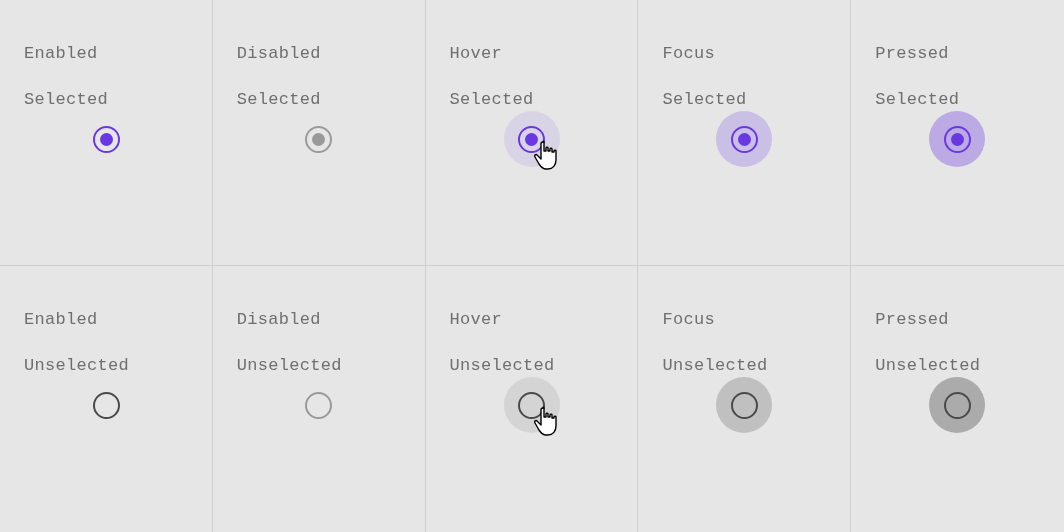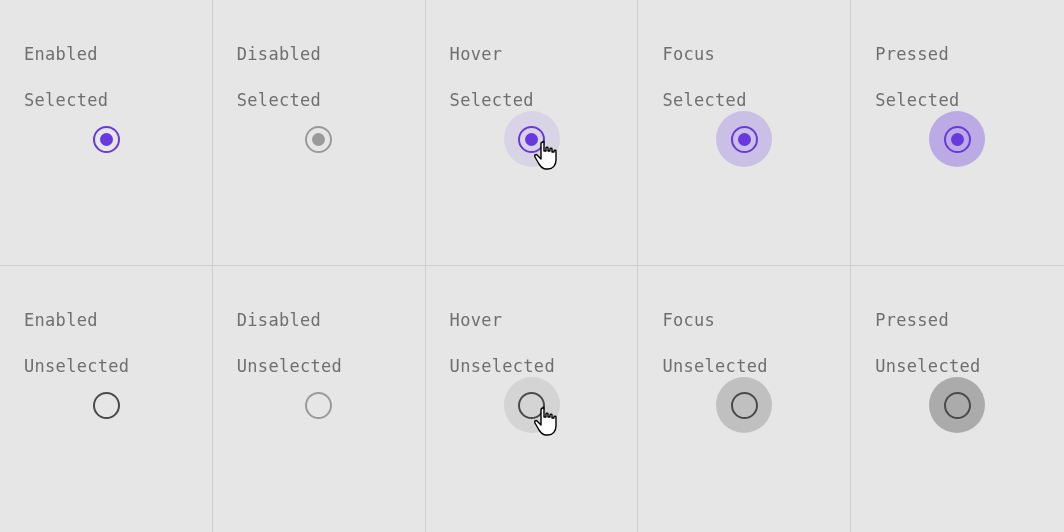--- a/index.html
+++ b/index.html
@@ -10,20 +10,21 @@
     background: #e6e6e6;
     font-family: "SF Mono", ui-monospace, Menlo, Consolas, monospace;
     overflow: hidden;
   }
   .grid {
     display: grid;
     grid-template-columns: repeat(5, 1fr);
     grid-template-rows: repeat(2, 266px);
     width: 1064px;
     height: 532px;
+    font-family: Liberation Mono, monospace;
   }
   .cell {
     position: relative;
     border-right: 1px solid #cfcfcf;
     border-bottom: 1px solid #cfcfcf;
     padding: 20px 18px 0 24px;
   }
   .cell:nth-child(5n) { border-right: none; }
   .cell:nth-child(n+6) { border-bottom: none; }
   .label {

